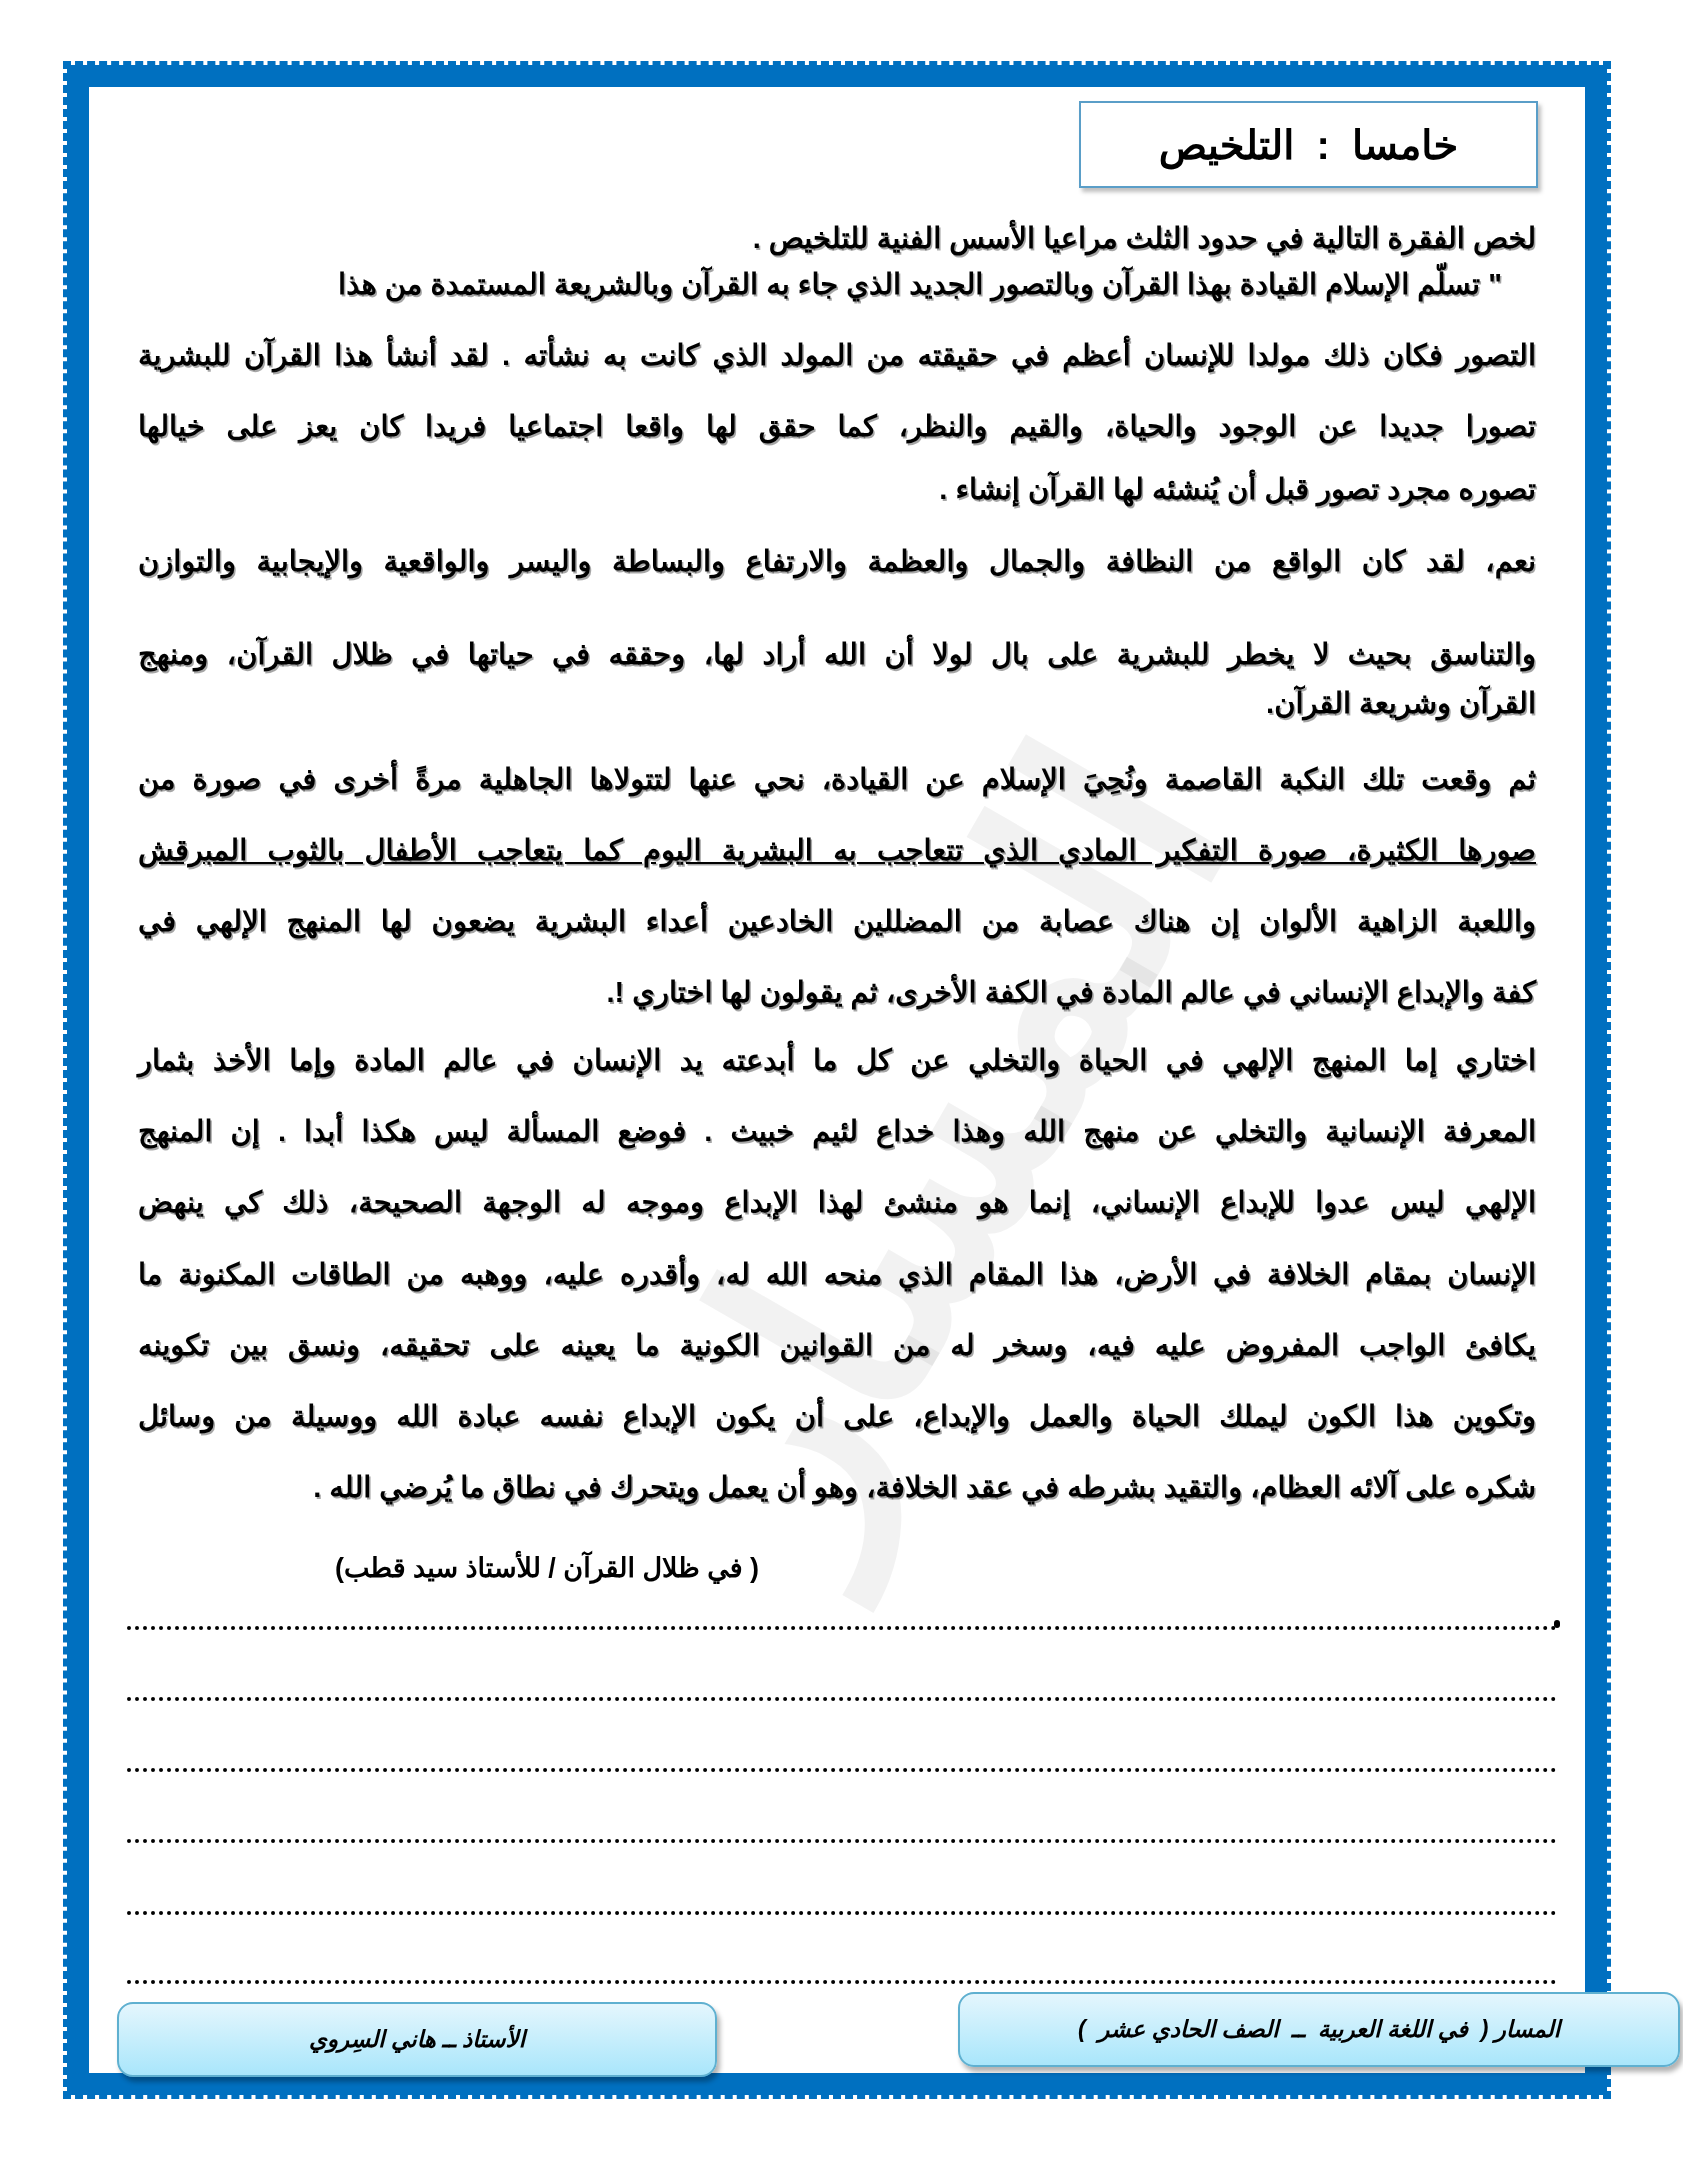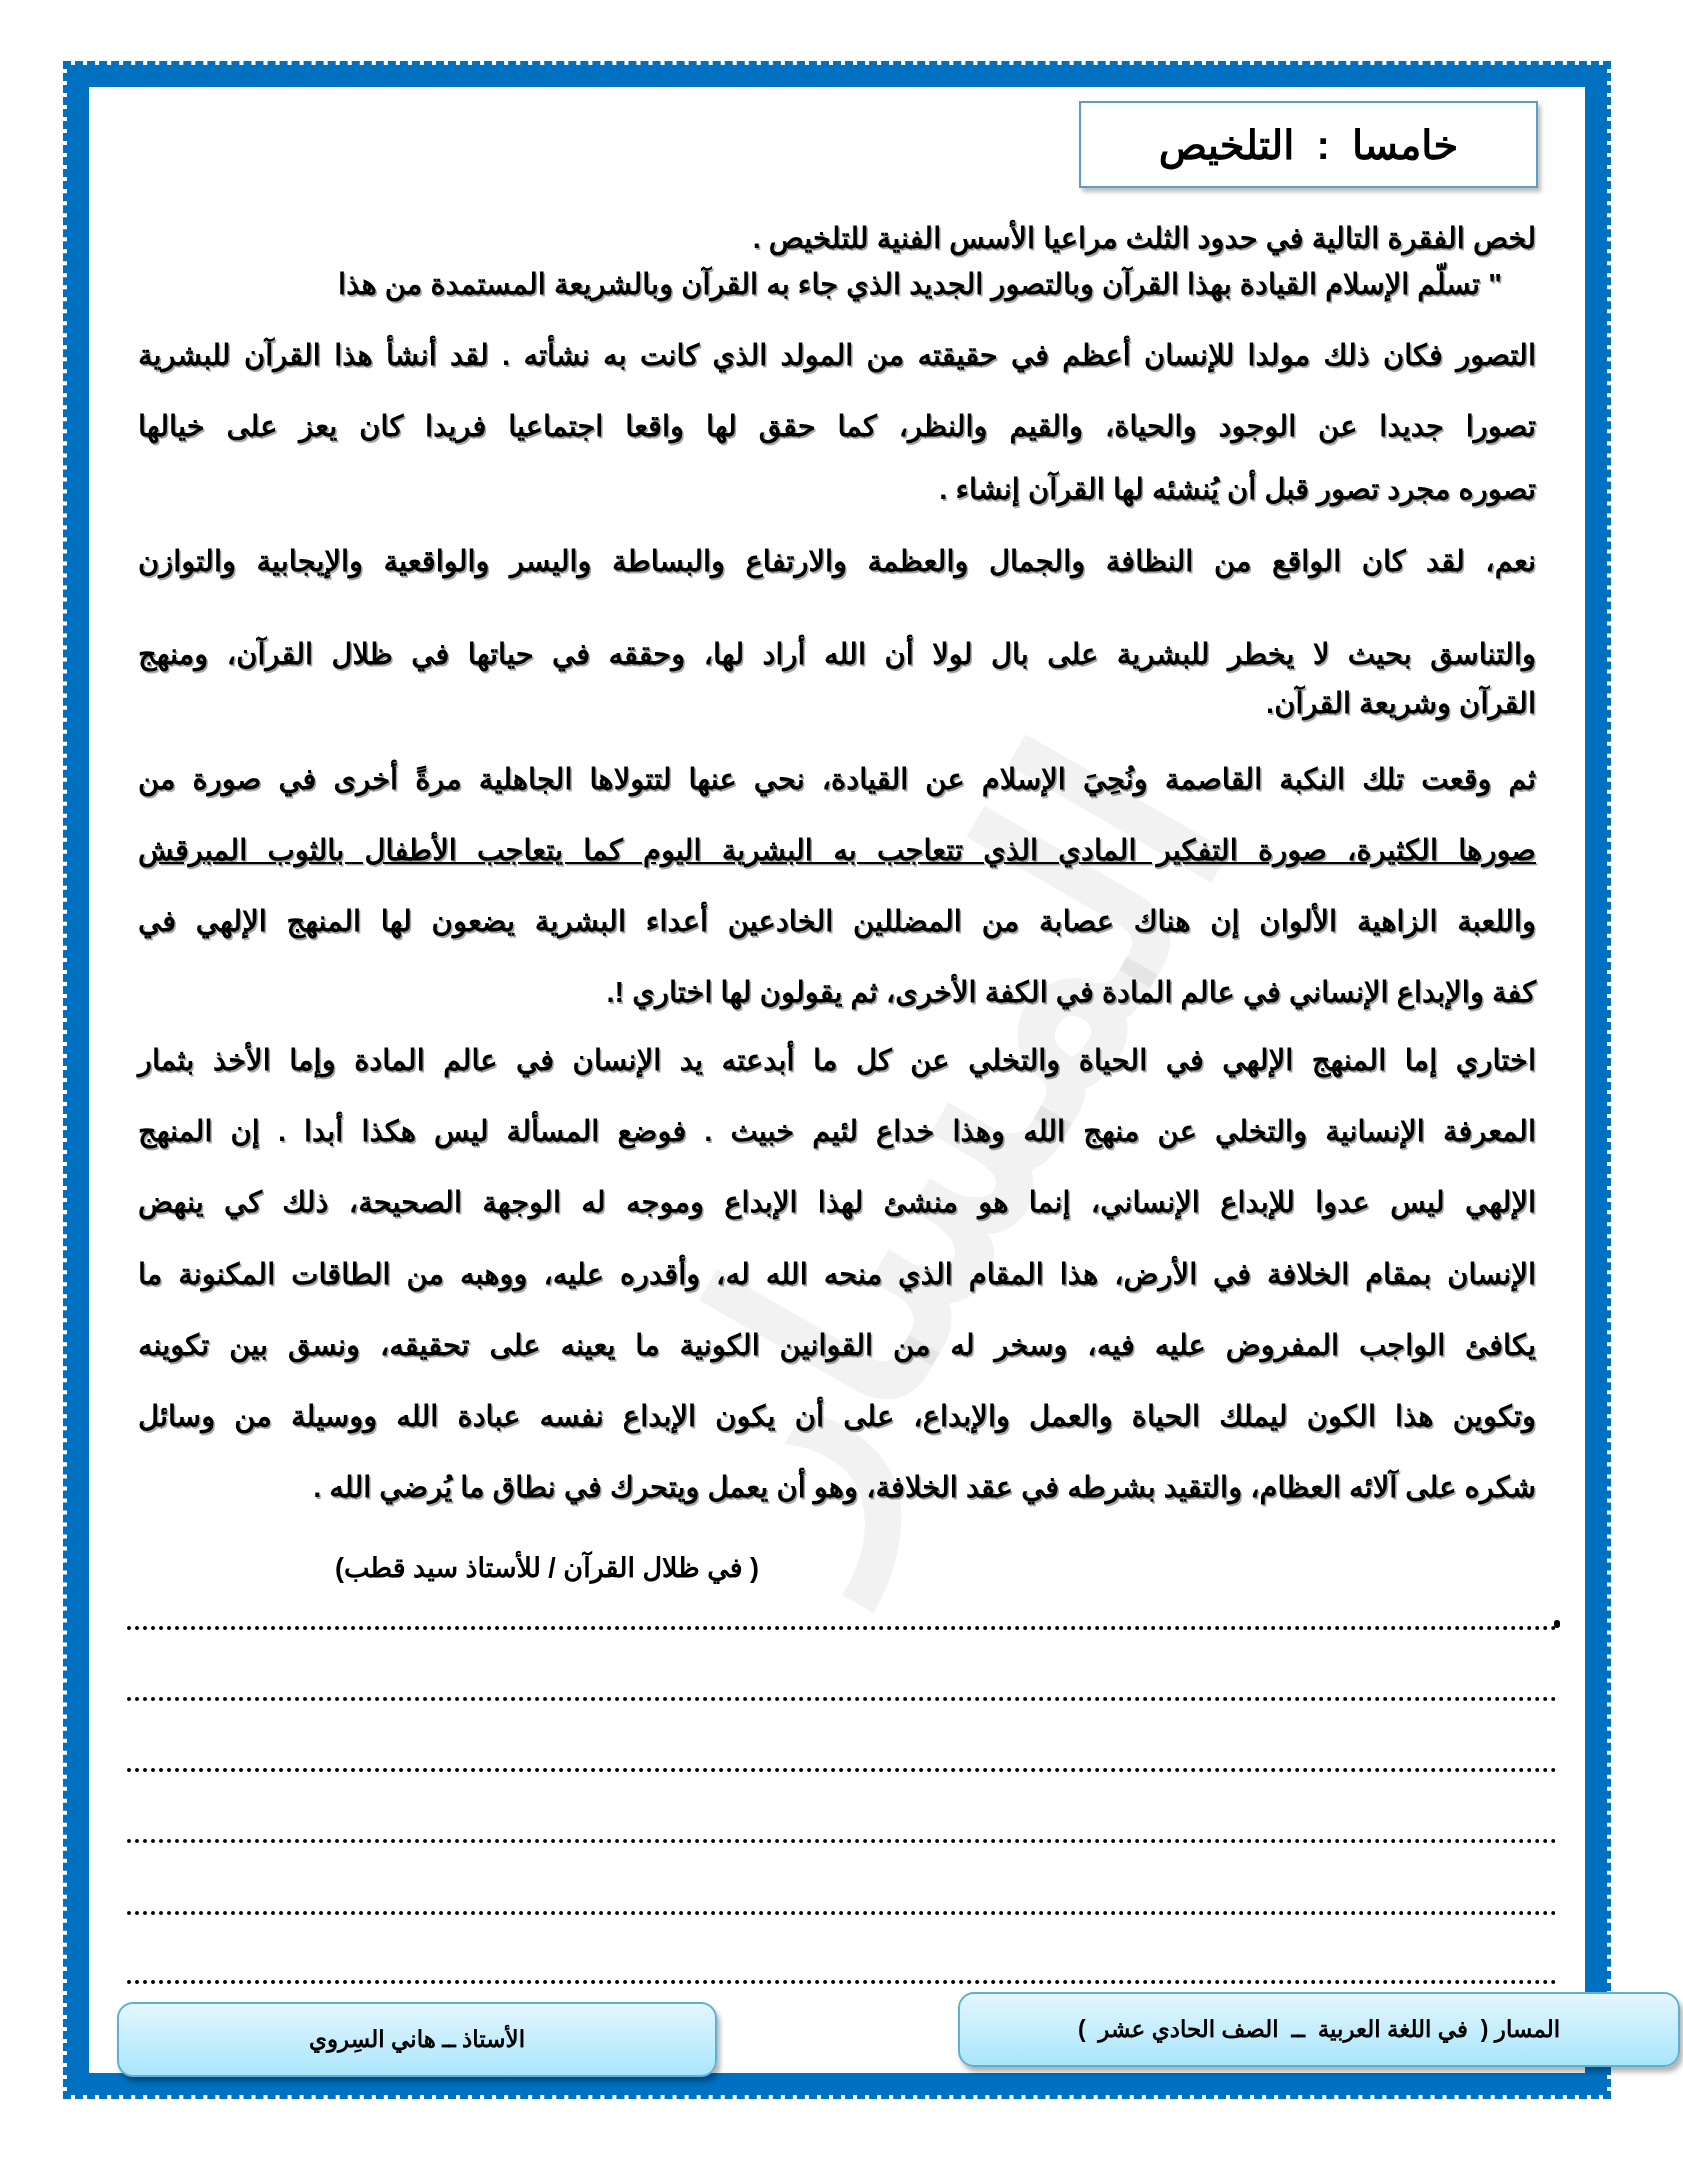--- a/index.html
+++ b/index.html
@@ -107,20 +107,21 @@
       position: absolute;
       height: 75px;
       box-sizing: border-box;
       border: 2px solid #5fb0d0;
       border-radius: 16px;
       background: linear-gradient(to bottom, #e4f6fd 0%, #a9e6fb 100%);
       box-shadow: 3px 5px 5px rgba(0,0,0,0.3);
       display: flex;
       align-items: center;
       justify-content: center;
+      font-style: italic;
     }
     .footer-box span {
       font-family: "Liberation Sans", sans-serif;
       font-weight: bold;
       font-size: 23px;
       white-space: pre;
     }
     .footer-right { left: 958px; top: 1992px; width: 722px; }
     .footer-left  { left: 117px; top: 2002px; width: 600px; }
     

